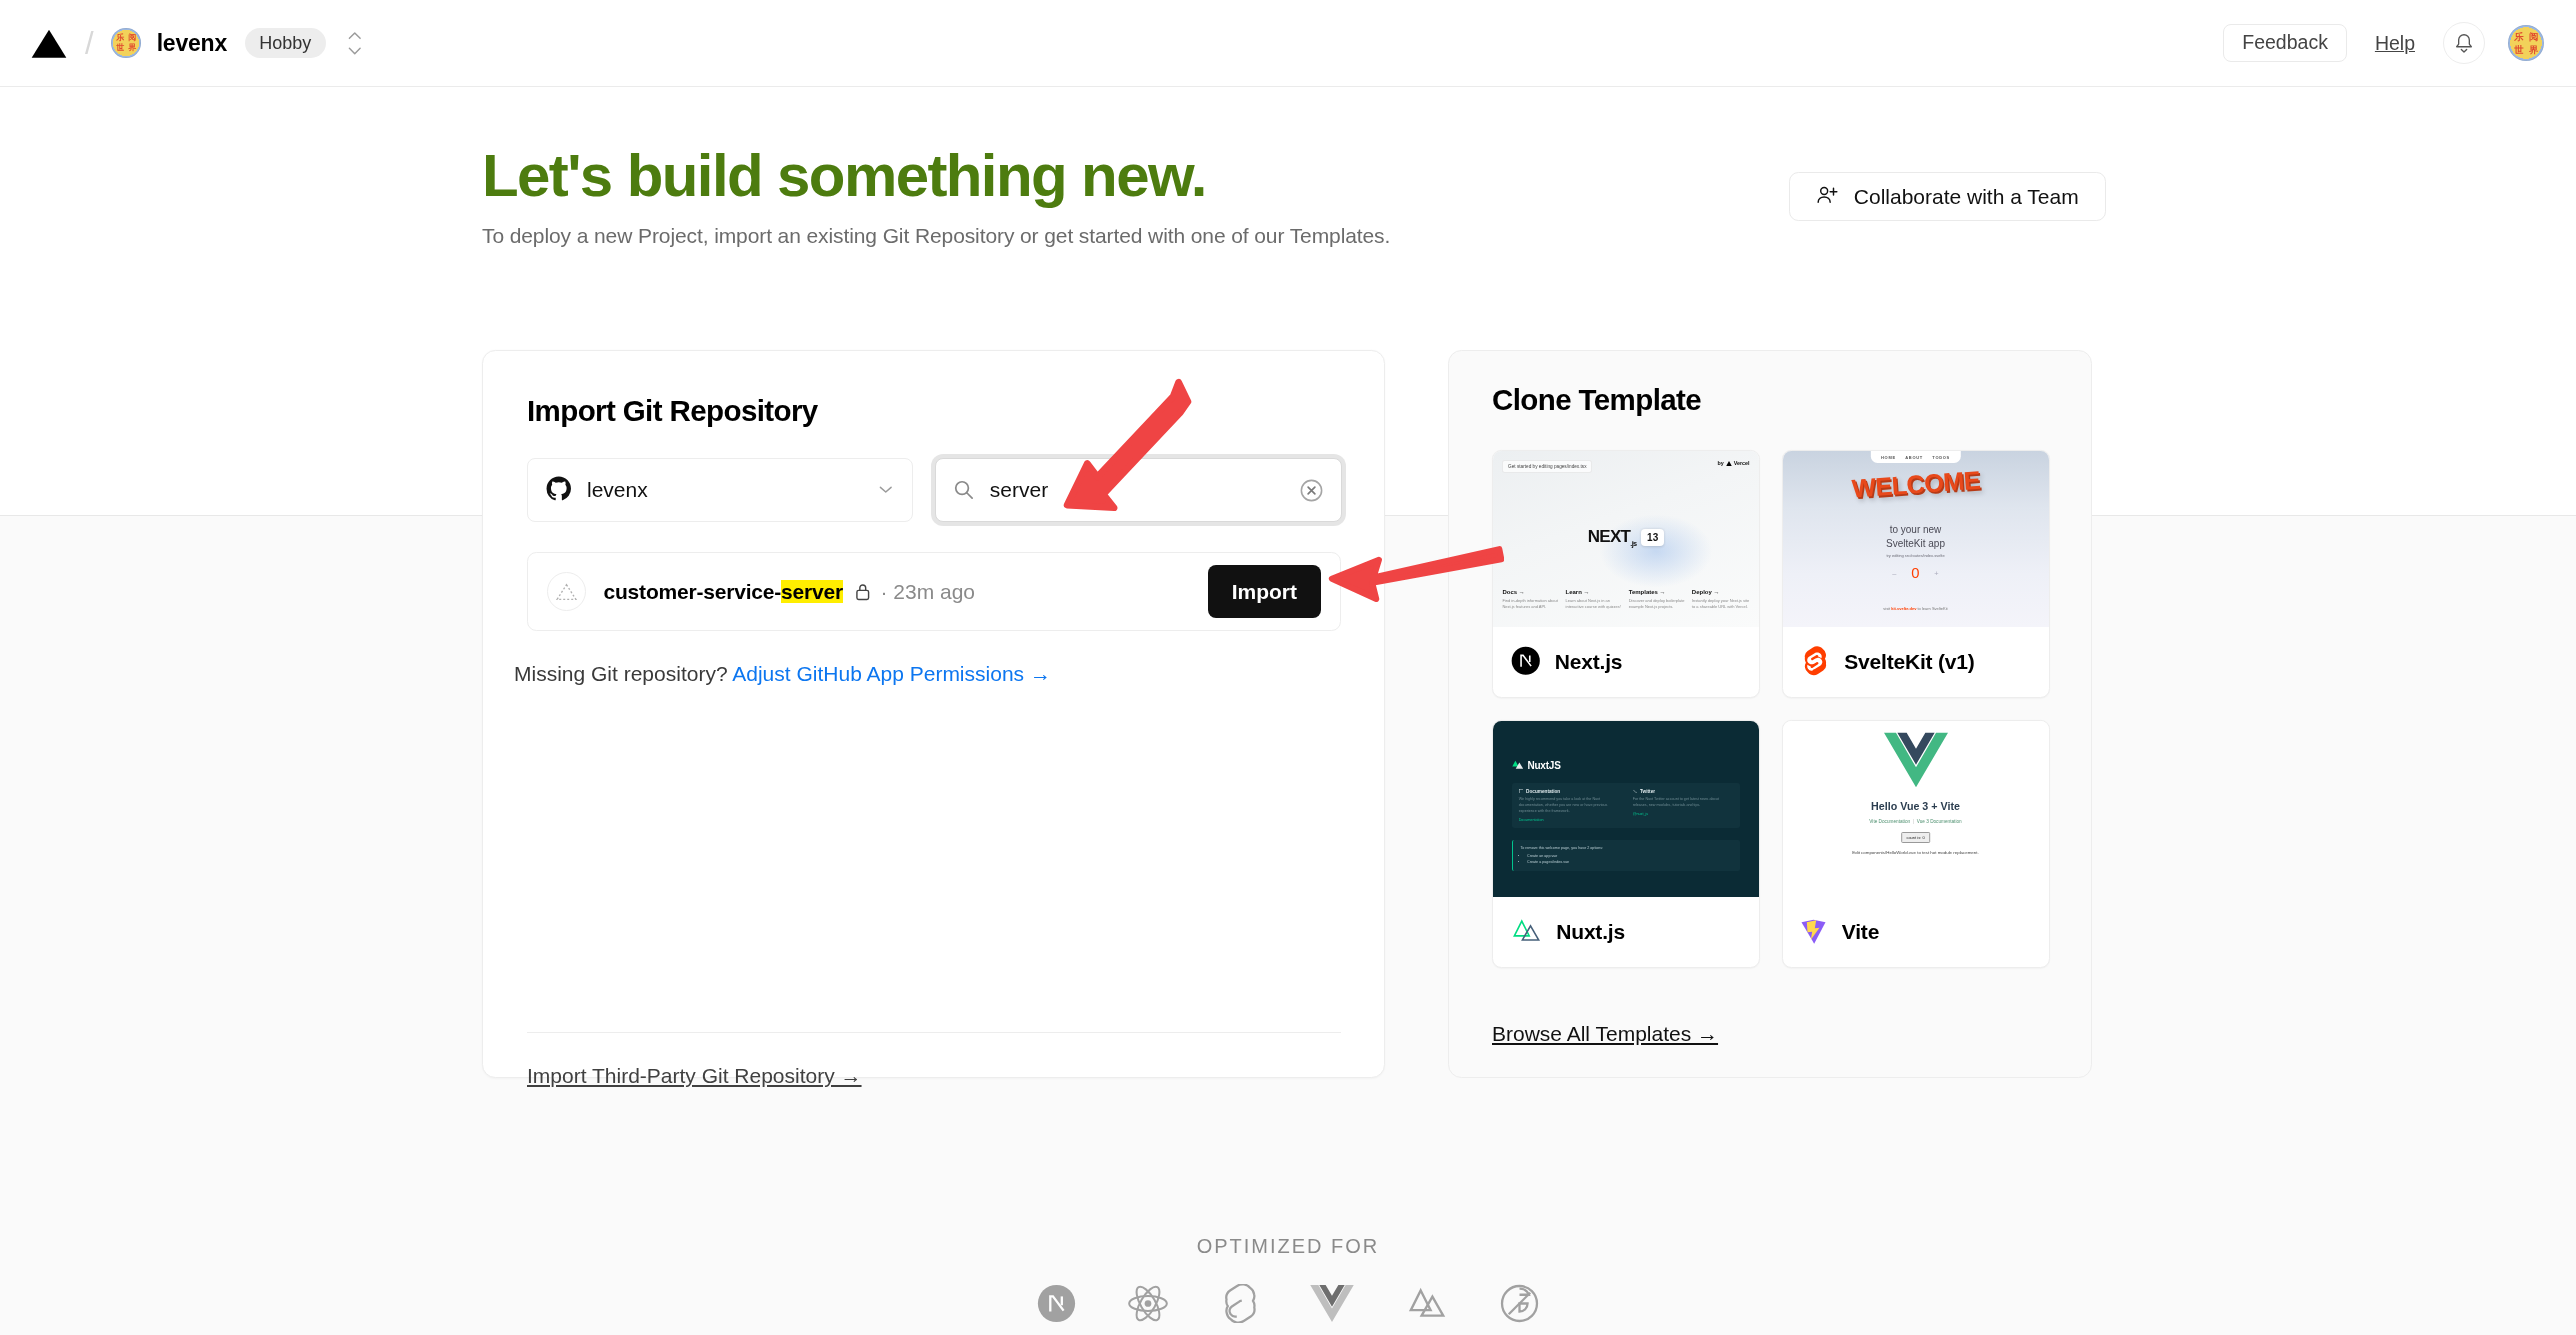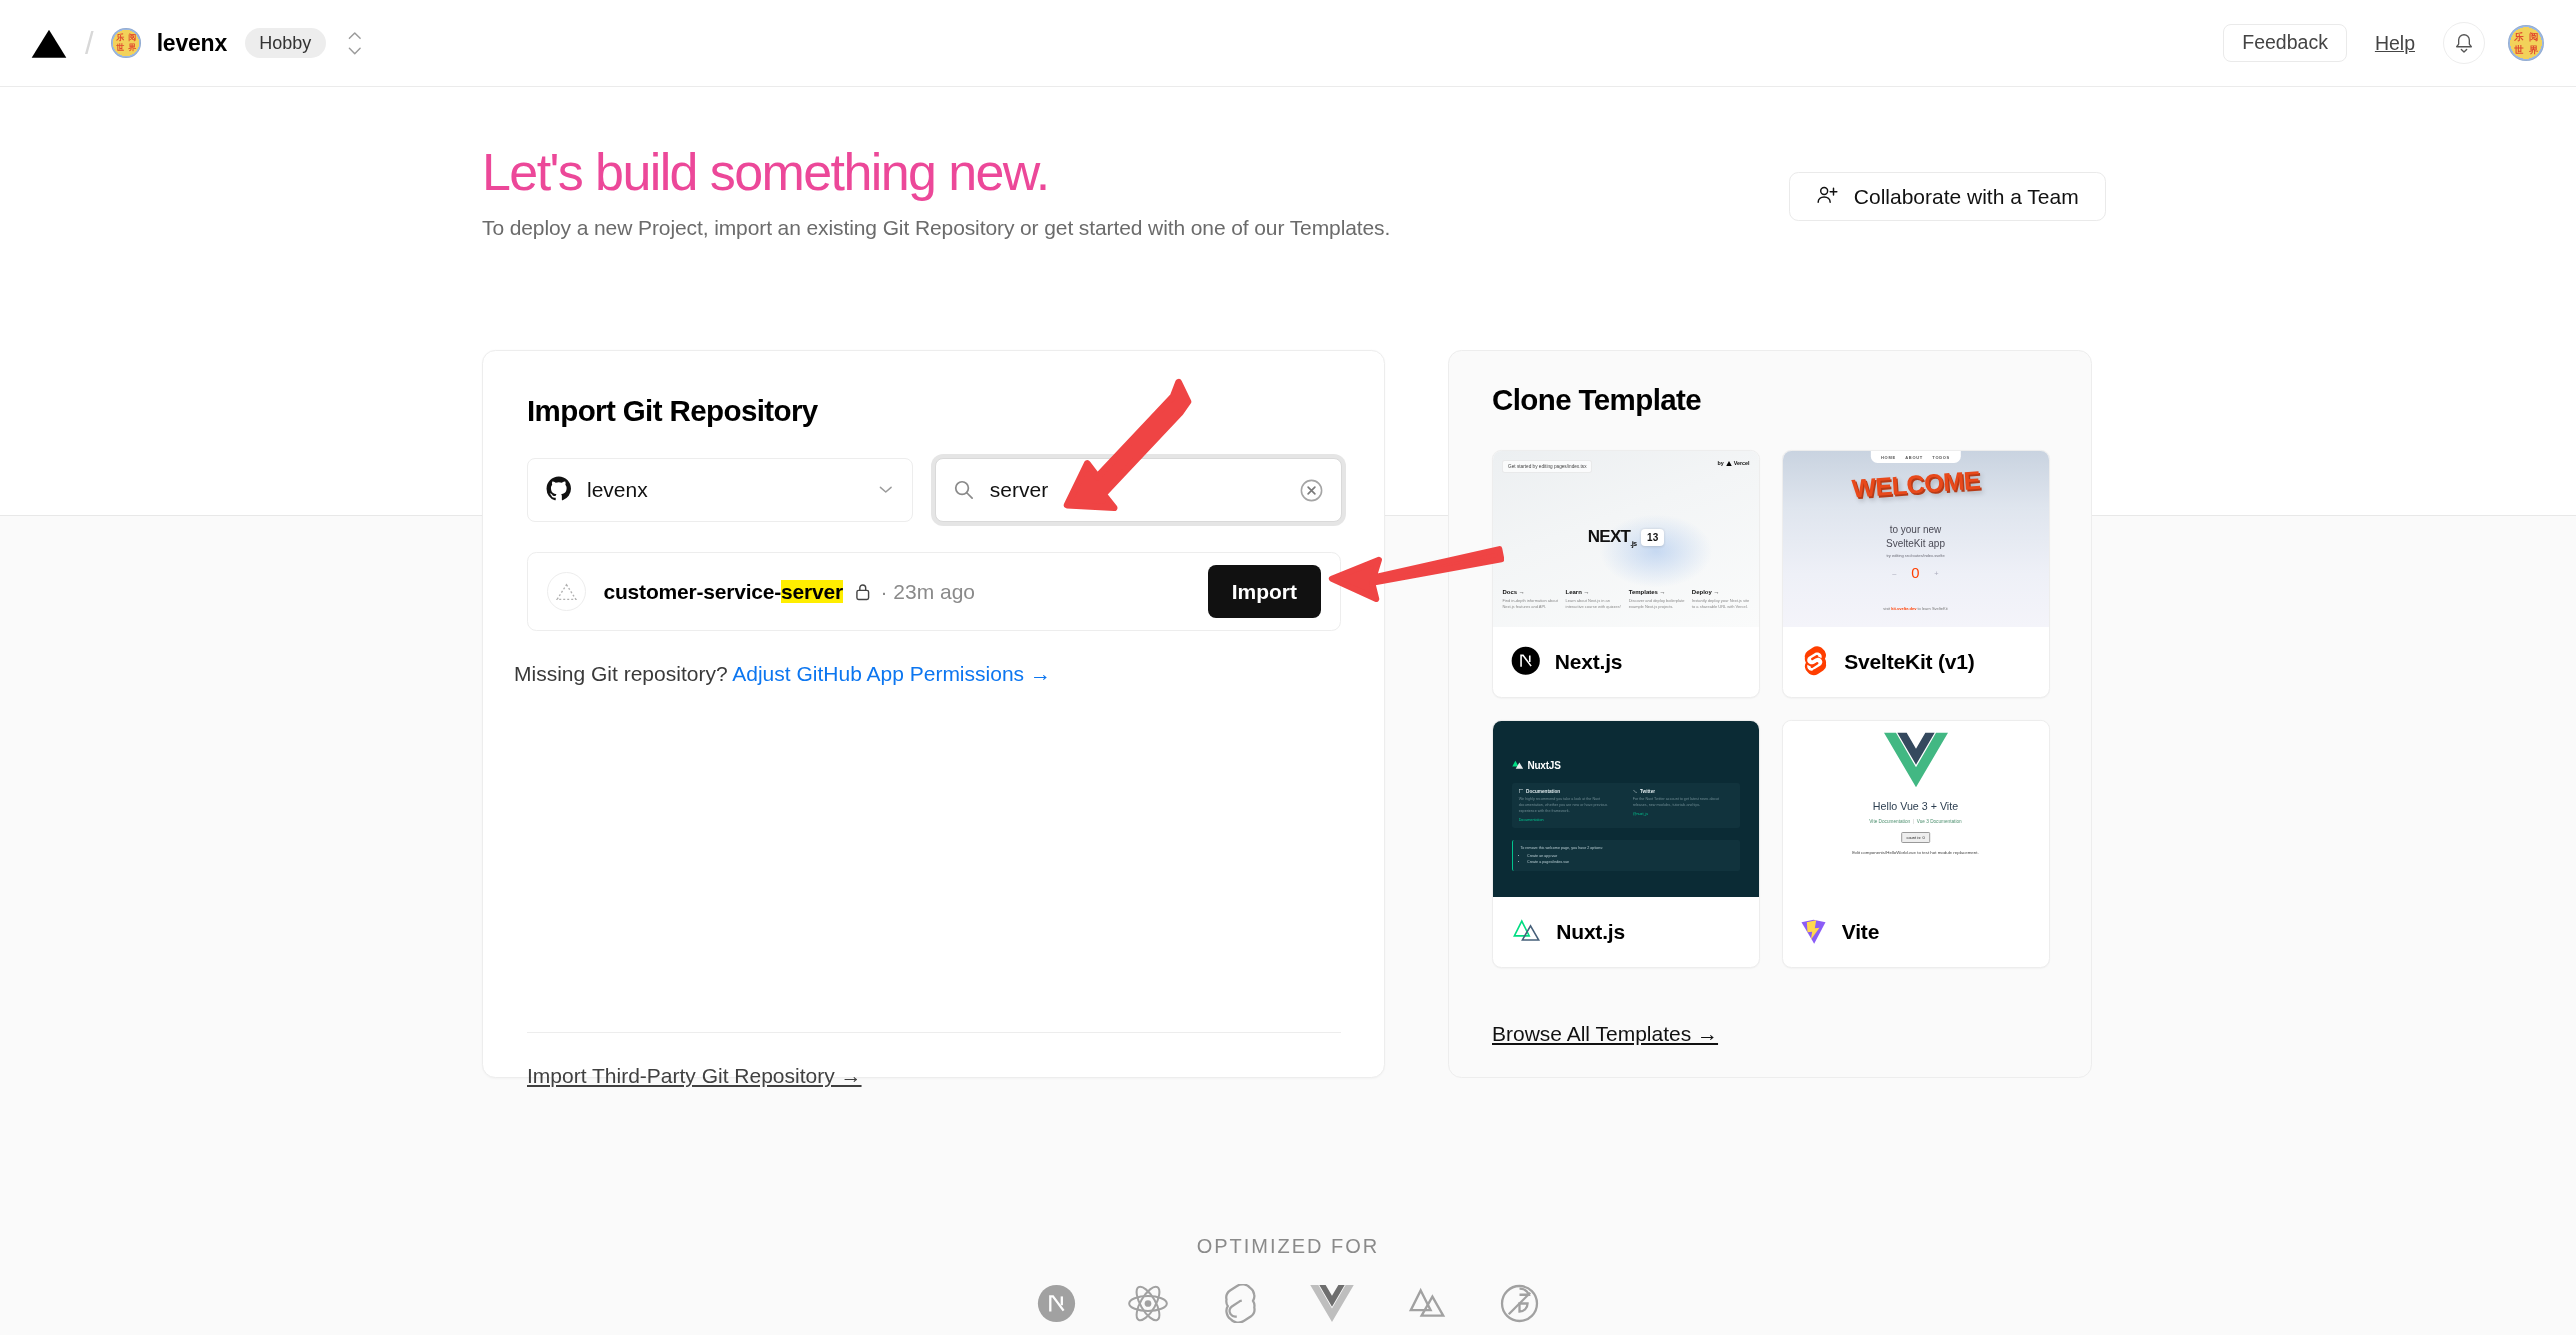--- a/index.html
+++ b/index.html
@@ -57,21 +57,21 @@
   .avatar-lg { width:36px; height:36px; margin-left:23px; border-radius:50%;
     background: radial-gradient(circle at 50% 50%, #f2d25a 0 62%, #9bb7e0 62% 100%);
     position:relative; overflow:hidden; box-shadow: inset 0 0 0 0.7px rgba(0,0,0,.08); }
   .avatar-lg .glyphs { position:absolute; inset:4.7px 3.4px; display:grid;
     grid-template-columns:1fr 1fr; grid-template-rows:1fr 1fr;
     font-family:"DejaVu Sans", sans-serif; font-size:9.4px; line-height:1;
     color:#e04a2e; font-weight:700; place-items:center; letter-spacing:-0.7px; }
 
   
   .hero { position:absolute; left:482px; top:146px; width:1718px; }
-  .hero h1 { font-size:52px; line-height:1; font-weight:400; color:#ec4899; letter-spacing:-1.6px; }
+  .hero h1 { font-size:60px; line-height:1; font-weight:700; color:#4d7c0f; letter-spacing:-1.6px; }
   .hero p { margin-top:17.5px; font-size:21px; color:#6b6b6b; letter-spacing:-0.1px; }
   .btn-collab {
     position:absolute; left:1789px; top:172px;
     display:flex; align-items:center; gap:14.8px;
     border:1.3px solid #eaeaea; border-radius:9.4px; background:#fff;
     padding:12px 26px; font-size:21px; color:#111; line-height:1;
   }
 
   
   .bg-lower { position:absolute; left:0; top:515px; width:2576px; height:820px;
@@ -196,21 +196,21 @@
   .pv-nuxt .bx a { color:#00c58e; font-size:3.7px; display:block; margin-top:3.4px; }
   .pv-nuxt .panel { position:absolute; left:19px; right:19px; top:119px;
     background:#11333d; border-left:1.3px solid #00c58e; border-radius:2px; padding:6px 7.4px; }
   .pv-nuxt .panel p { color:#b9cdd3; font-size:3.7px; margin-bottom:3.4px; }
   .pv-nuxt .panel li { color:#b9cdd3; font-size:3.7px; margin-left:6.7px; line-height:1.7; }
 
   
   .pv-vite { background:#fff; }
   .pv-vite .vuelogo { position:absolute; left:50%; top:10.7px; transform:translateX(-50%); }
   .pv-vite .h { position:absolute; left:0; right:0; top:79px; text-align:center;
-    font-size:10.7px; color:#2c3e50; font-weight:400; }
+    font-size:10.7px; color:#2c3e50; font-weight:700; }
   .pv-vite .links { position:absolute; left:0; right:0; top:98px; text-align:center;
     font-size:4.7px; color:#4c8f6e; }
   .pv-vite .links i { color:#bbb; font-style:normal; margin:0 2.7px; }
   .pv-vite .cbtn { position:absolute; left:50%; top:111px; transform:translateX(-50%);
     border:0.7px solid #999; background:#eee; border-radius:1.3px; font-size:4px; padding:2px 4.7px; color:#222; }
   .pv-vite .edit { position:absolute; left:0; right:0; top:129px; text-align:center;
     font-size:4.4px; color:#444; }
 
   
   .footer { position:absolute; left:0; top:1235px; width:2576px; text-align:center; }

